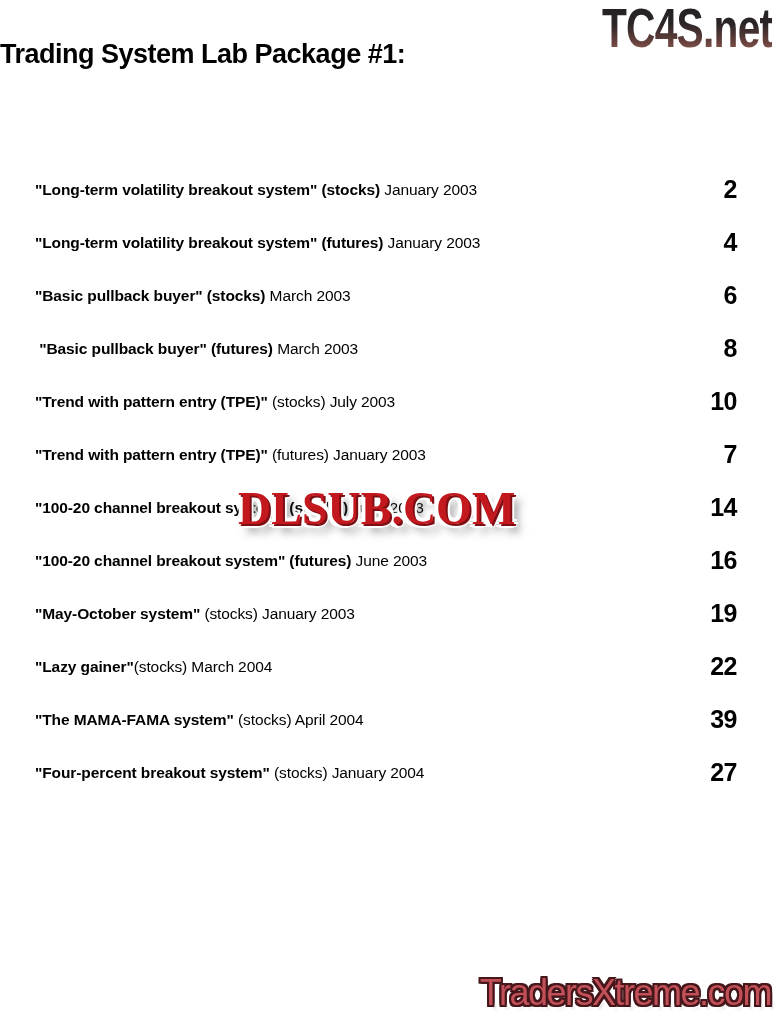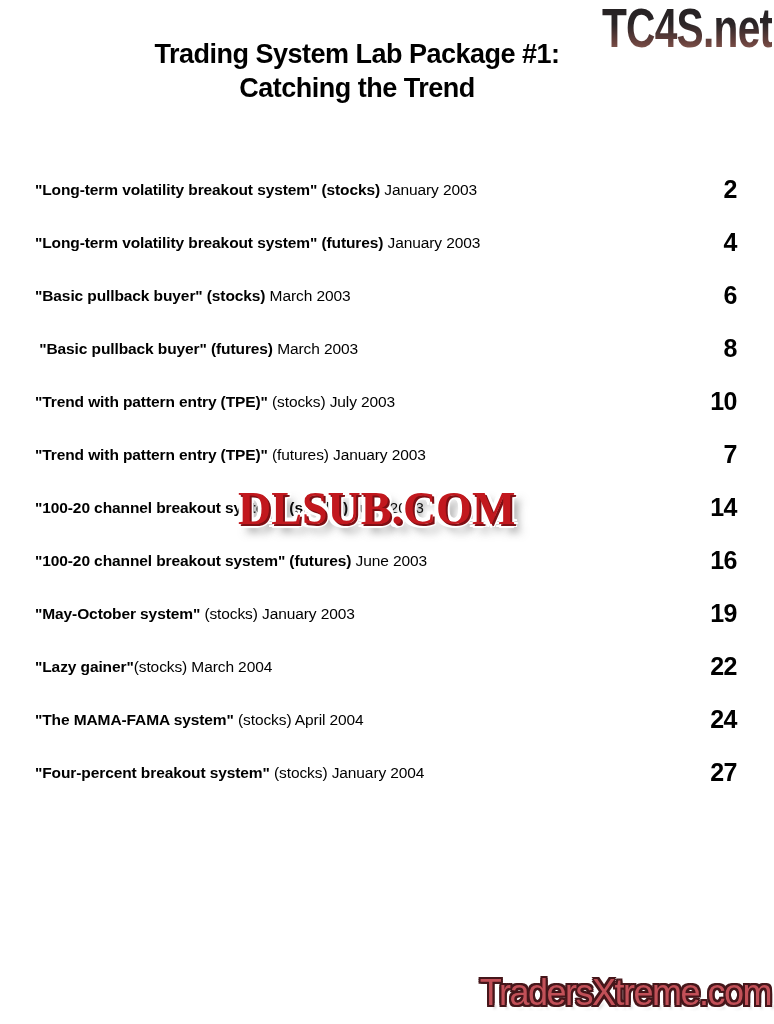--- a/index.html
+++ b/index.html
@@ -21,21 +21,21 @@
     position:absolute;top:1px;right:2px;
     font-size:55px;line-height:55px;font-weight:bold;letter-spacing:-1px;
     transform:scaleX(0.74);transform-origin:100% 0;
     background:linear-gradient(180deg,var(--c-tc4s-top) 0%,#2b2527 42%,#6e4540 78%,var(--c-tc4s-bottom) 100%);
     -webkit-background-clip:text;background-clip:text;
     -webkit-text-fill-color:transparent;color:transparent;
     white-space:nowrap;
   }
   .doc-title{
     position:absolute;top:37px;left:0;width:714px;
-    text-align:center;font-weight:bold;font-size:27px;line-height:34px;
+    font-weight:bold;font-size:27px;line-height:34px;
     letter-spacing:-0.5px;
   }
   .toc{
     position:absolute;top:163px;left:35px;right:37px;
   }
   .toc-row{
     height:53px;display:flex;justify-content:space-between;
     white-space:nowrap;
   }
   .toc-row .entry-text{
@@ -73,21 +73,20 @@
       -4px 4px 2px #ffffff, 4px 4px 3px #dddddd;
   }
 </style>
 </head>
 <body>
 
 <div class="tc4s-logo">TC4S.net</div>
 
 <div class="doc-title">
   <div>Trading System Lab Package #1:</div>
-  <div>Catching the Trend</div>
 </div>
 
 <div class="toc">
   <div class="toc-row">
     <span class="entry-text"><b class="t">"Long-term volatility breakout system" (stocks)</b><span class="d"> January 2003</span></span>
     <span class="entry-page p">2</span>
   </div>
 
   <div class="toc-row">
     <span class="entry-text"><b class="t">"Long-term volatility breakout system" (futures)</b><span class="d"> January 2003</span></span>
@@ -129,21 +128,21 @@
     <span class="entry-page p">19</span>
   </div>
 
   <div class="toc-row">
     <span class="entry-text"><b class="t">"Lazy gainer"</b><span class="d">(stocks) March 2004</span></span>
     <span class="entry-page p">22</span>
   </div>
 
   <div class="toc-row">
     <span class="entry-text"><b class="t">"The MAMA-FAMA system"</b><span class="d"> (stocks) April 2004</span></span>
-    <span class="entry-page p">24</span>
+    <span class="entry-page p">39</span>
   </div>
 
   <div class="toc-row">
     <span class="entry-text"><b class="t">"Four-percent breakout system"</b><span class="d"> (stocks) January 2004</span></span>
     <span class="entry-page p">27</span>
   </div>
 </div>
 
 <div class="wm-dlsub">DLSUB.COM</div>
 

